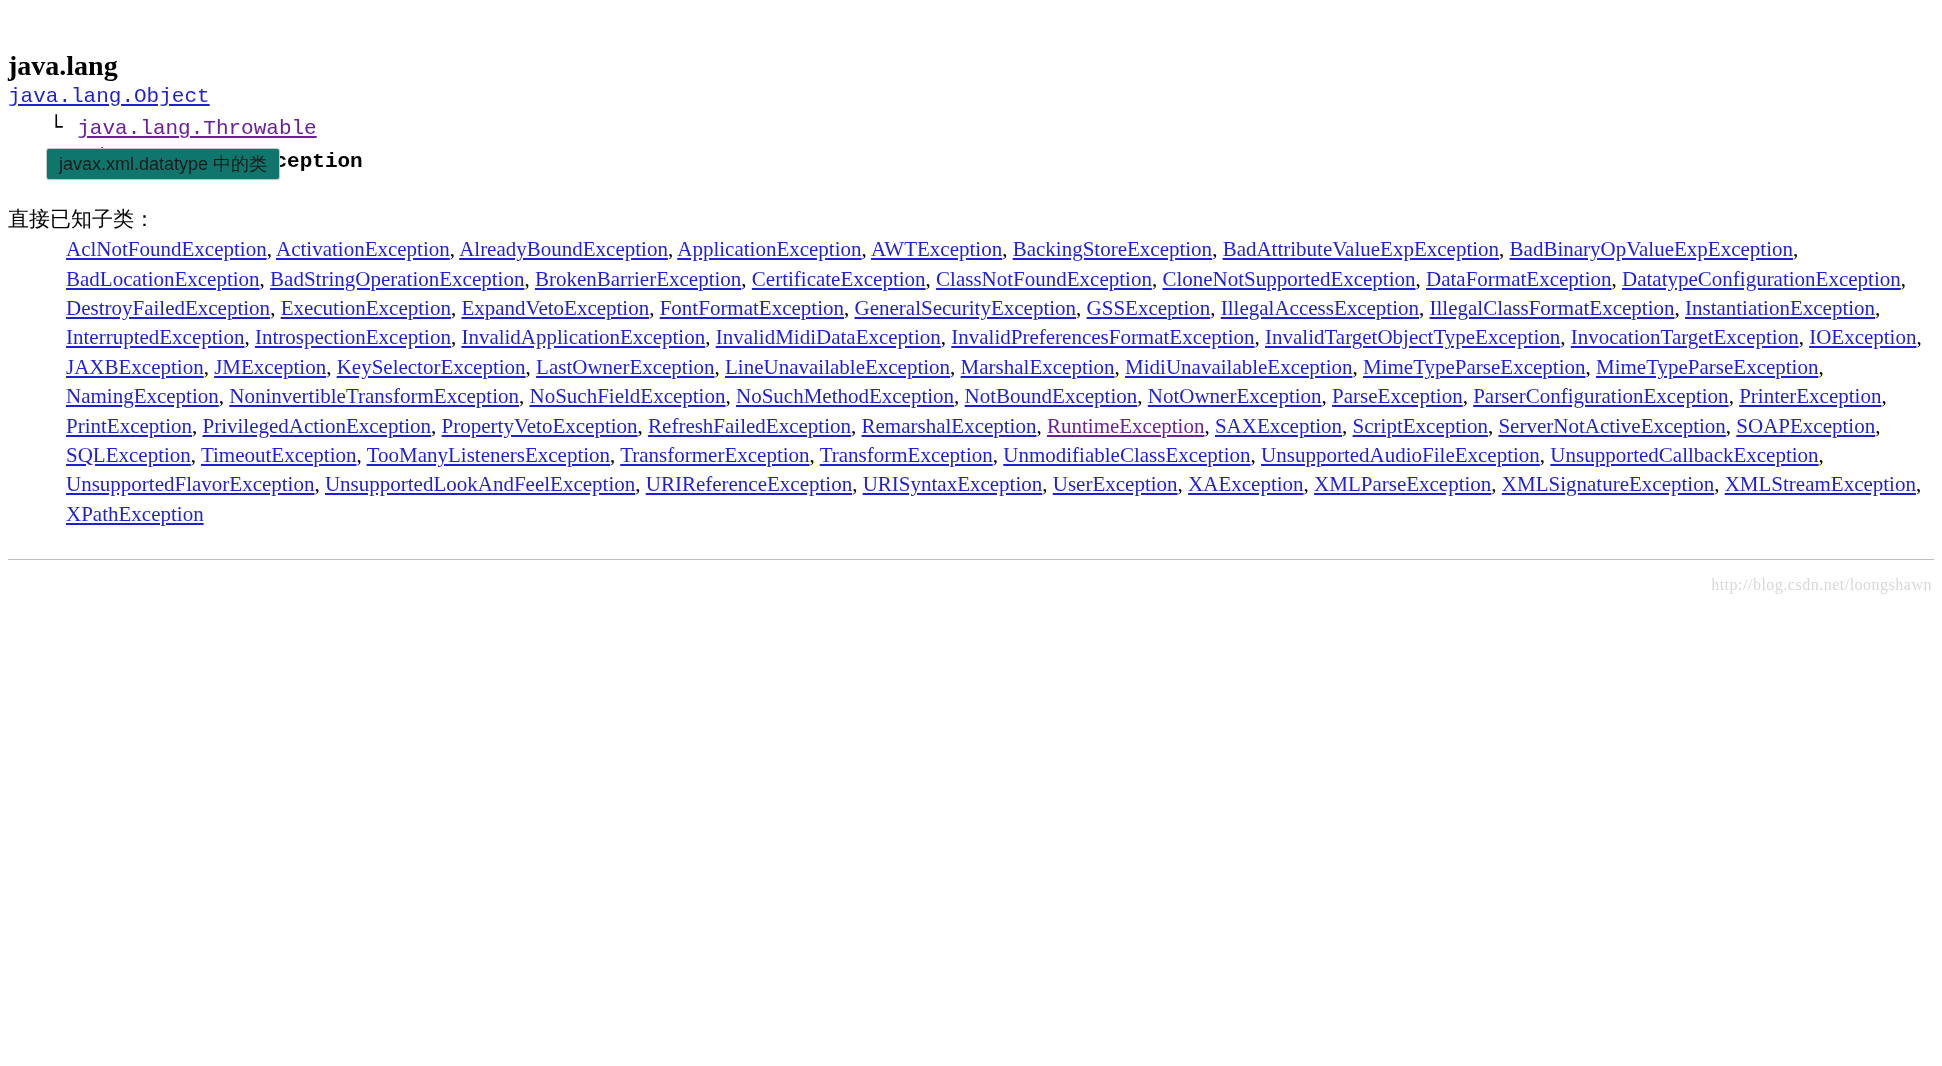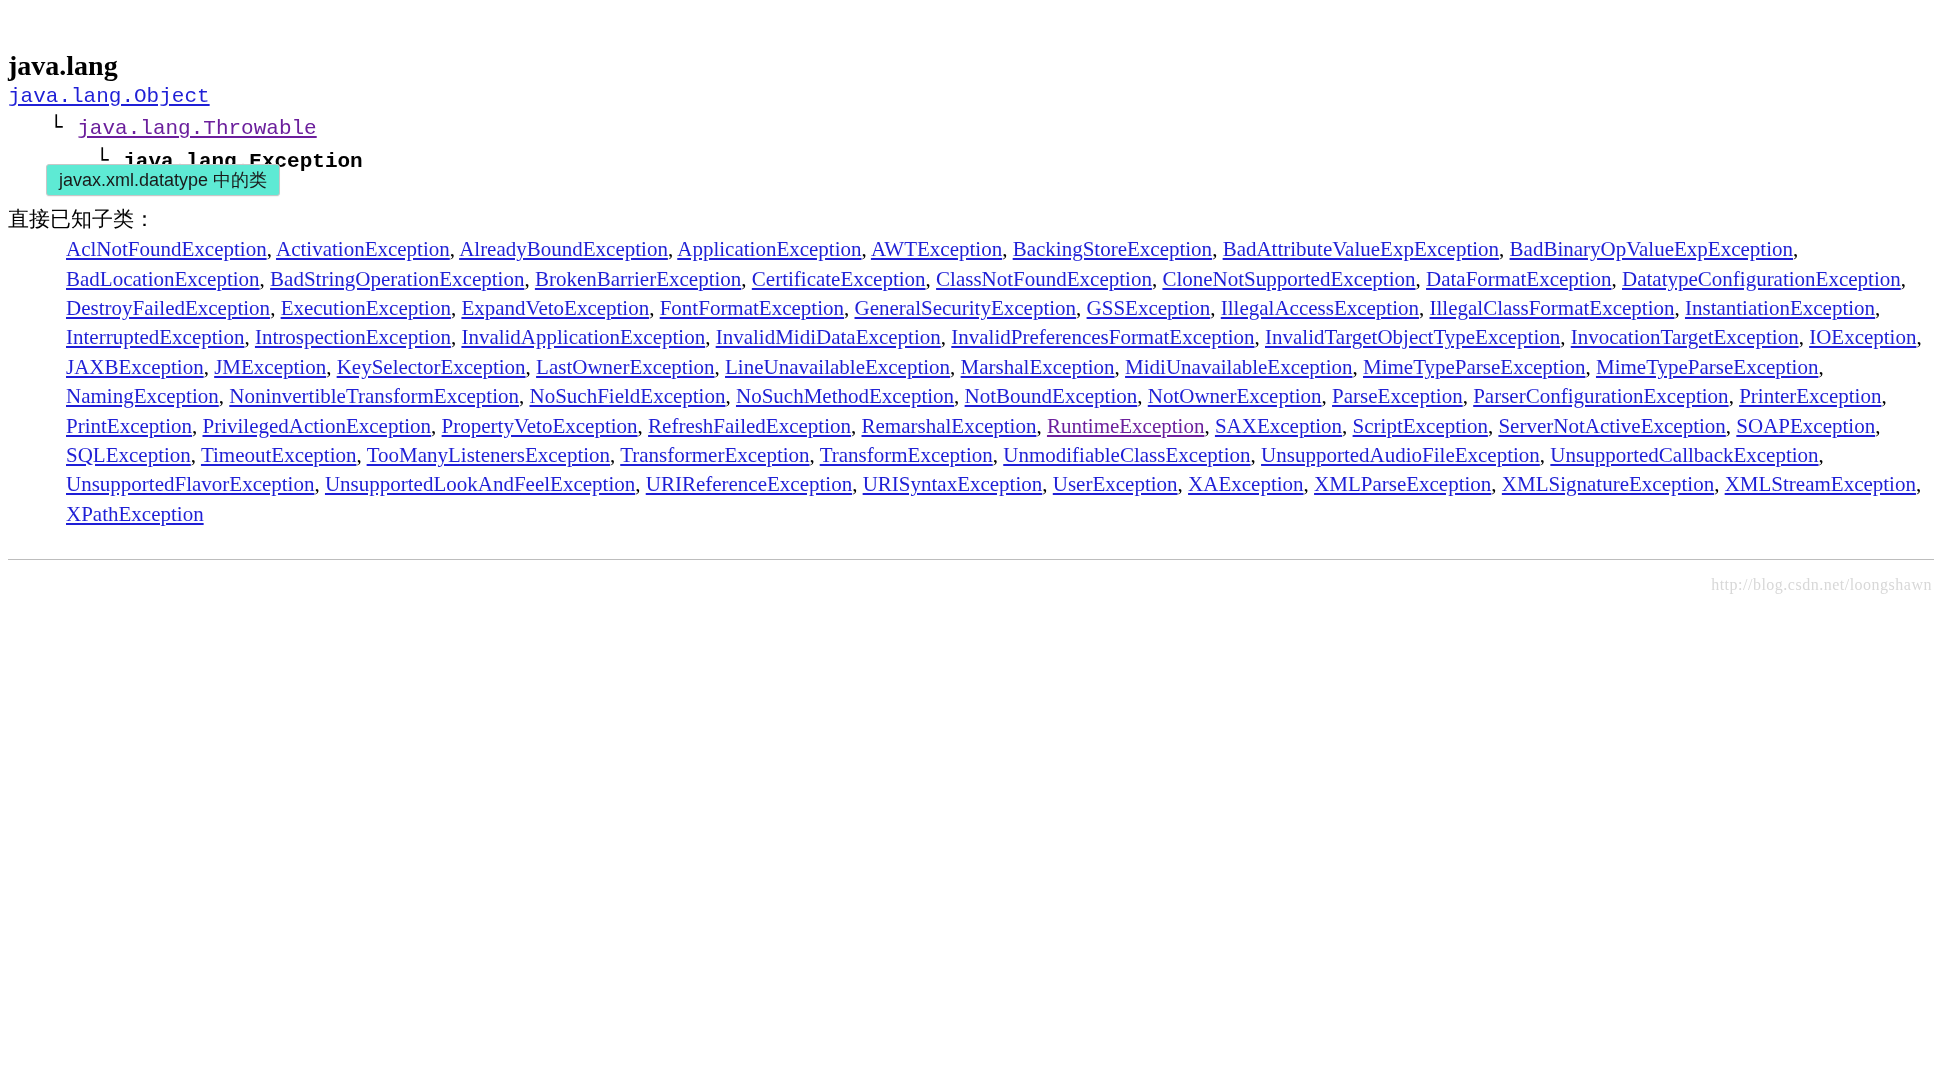--- a/index.html
+++ b/index.html
@@ -48,23 +48,23 @@
     color: #6b1f9c;
     text-decoration: underline;
     cursor: pointer;
   }
   .mono-bold {
     font-family: "Courier New", Courier, monospace;
     font-weight: bold;
   }
   .tooltip {
     position: absolute;
-    top: 164px;
+    top: 148px;
     left: 46px;
-    background: #5eead4;
+    background: #0f766e;
     border: 1px solid #c7c7c7;
     border-radius: 3px;
     padding: 3px 12px;
     font-family: "Helvetica Neue", Arial, sans-serif;
     font-size: 18px;
     color: #1a1a1a;
     box-shadow: 0 1px 1px rgba(0,0,0,0.05);
     z-index: 10;
   }
   dl { margin: 0; }

